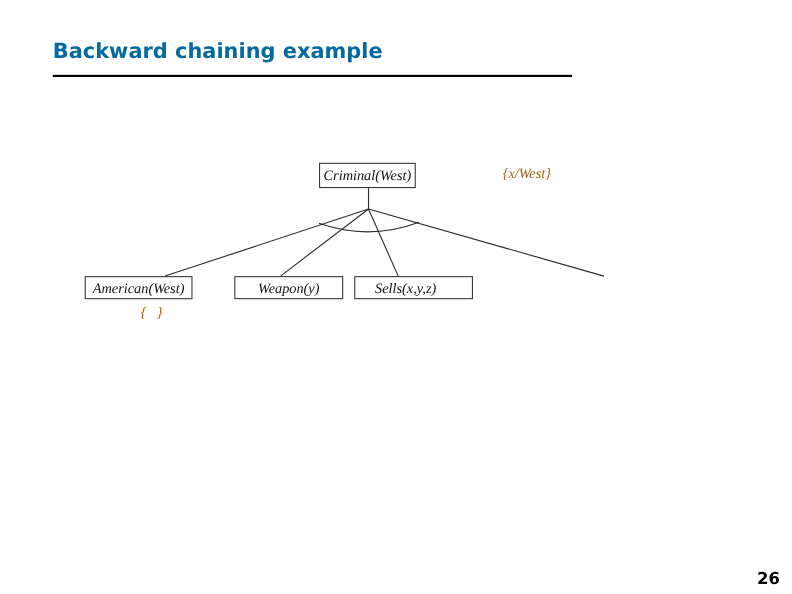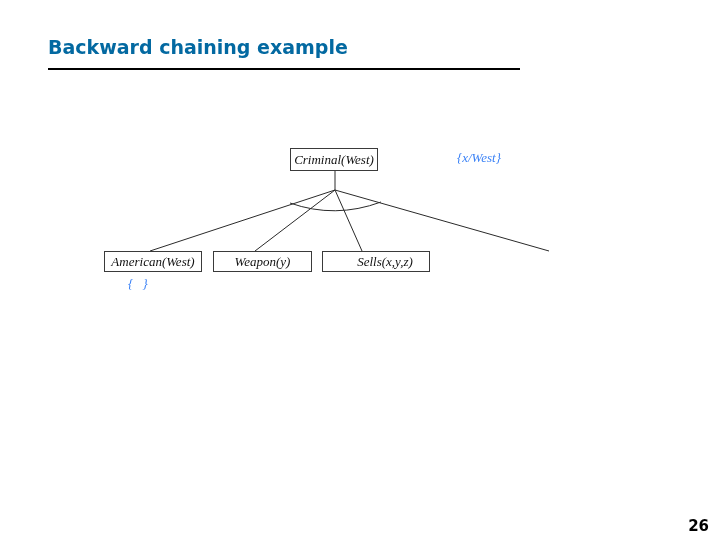--- a/index.html
+++ b/index.html
@@ -51,32 +51,32 @@
     font-family: "Liberation Serif", "DejaVu Serif", serif;
     font-style: italic;
     font-size: 13px;
     color: #111111;
     height: 21px;
     line-height: 19px;
     text-align: center;
     white-space: nowrap;
     overflow: hidden;
   }
-  .node.align-left { text-align: center; padding-left: 18px; }
+  .node.align-left { text-align: left; padding-left: 18px; }
   .node-criminal { left: 290px; top: 148px; width: 88px; height: 23px; line-height: 21px; }
-  .node-american { left: 104px;  top: 251px; width: 98px; }
+  .node-american { left: 77px;  top: 251px; width: 98px; }
   .node-weapon   { left: 213px; top: 251px; width: 99px; }
   .node-sells    { left: 322px; top: 251px; width: 108px; }
   .node-hostile  { left: 507px; top: 251px; width: 86px; }
   .subst {
     position: absolute;
     font-family: "Liberation Serif", "DejaVu Serif", serif;
     font-style: italic;
     font-size: 13px;
-    color: #3b82f6;
+    color: #a16207;
     white-space: nowrap;
   }
   .subst-root { left: 457px; top: 150px; }
   .subst-american { left: 128px; top: 276px; letter-spacing: 3px; }
   .page-number {
     position: absolute;
     right: 11px;
     bottom: 5px;
     font-family: "DejaVu Sans", "Liberation Sans", sans-serif;
     font-weight: bold;

